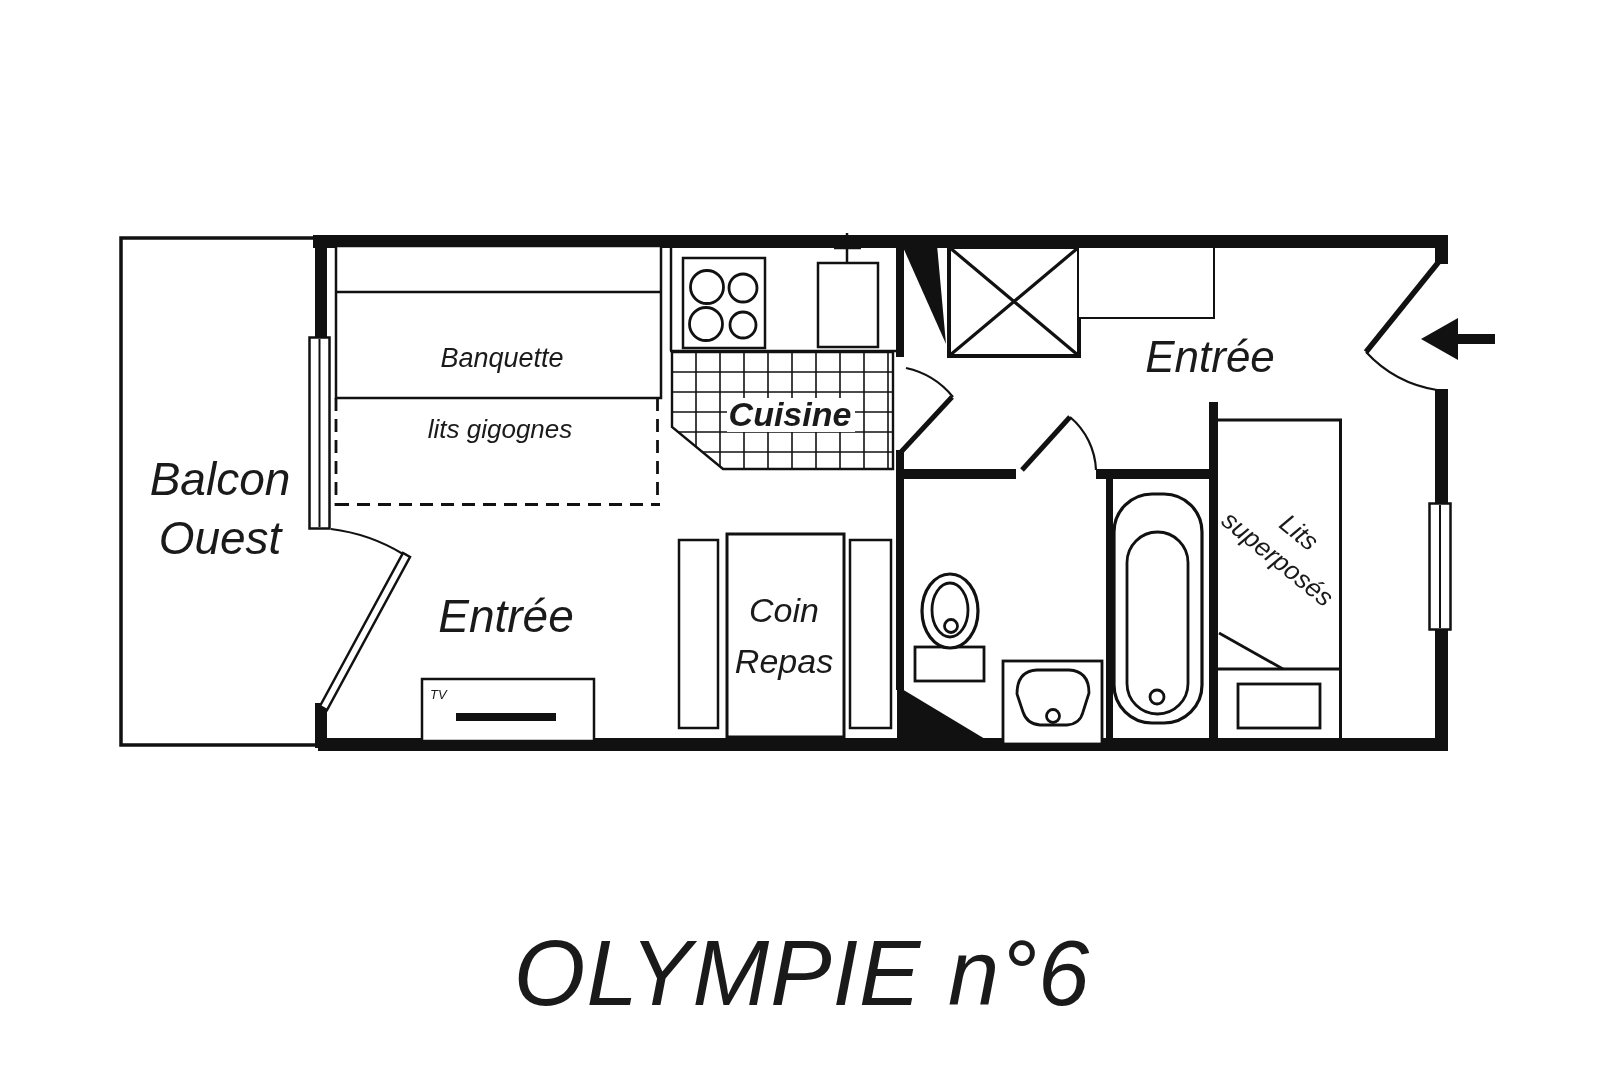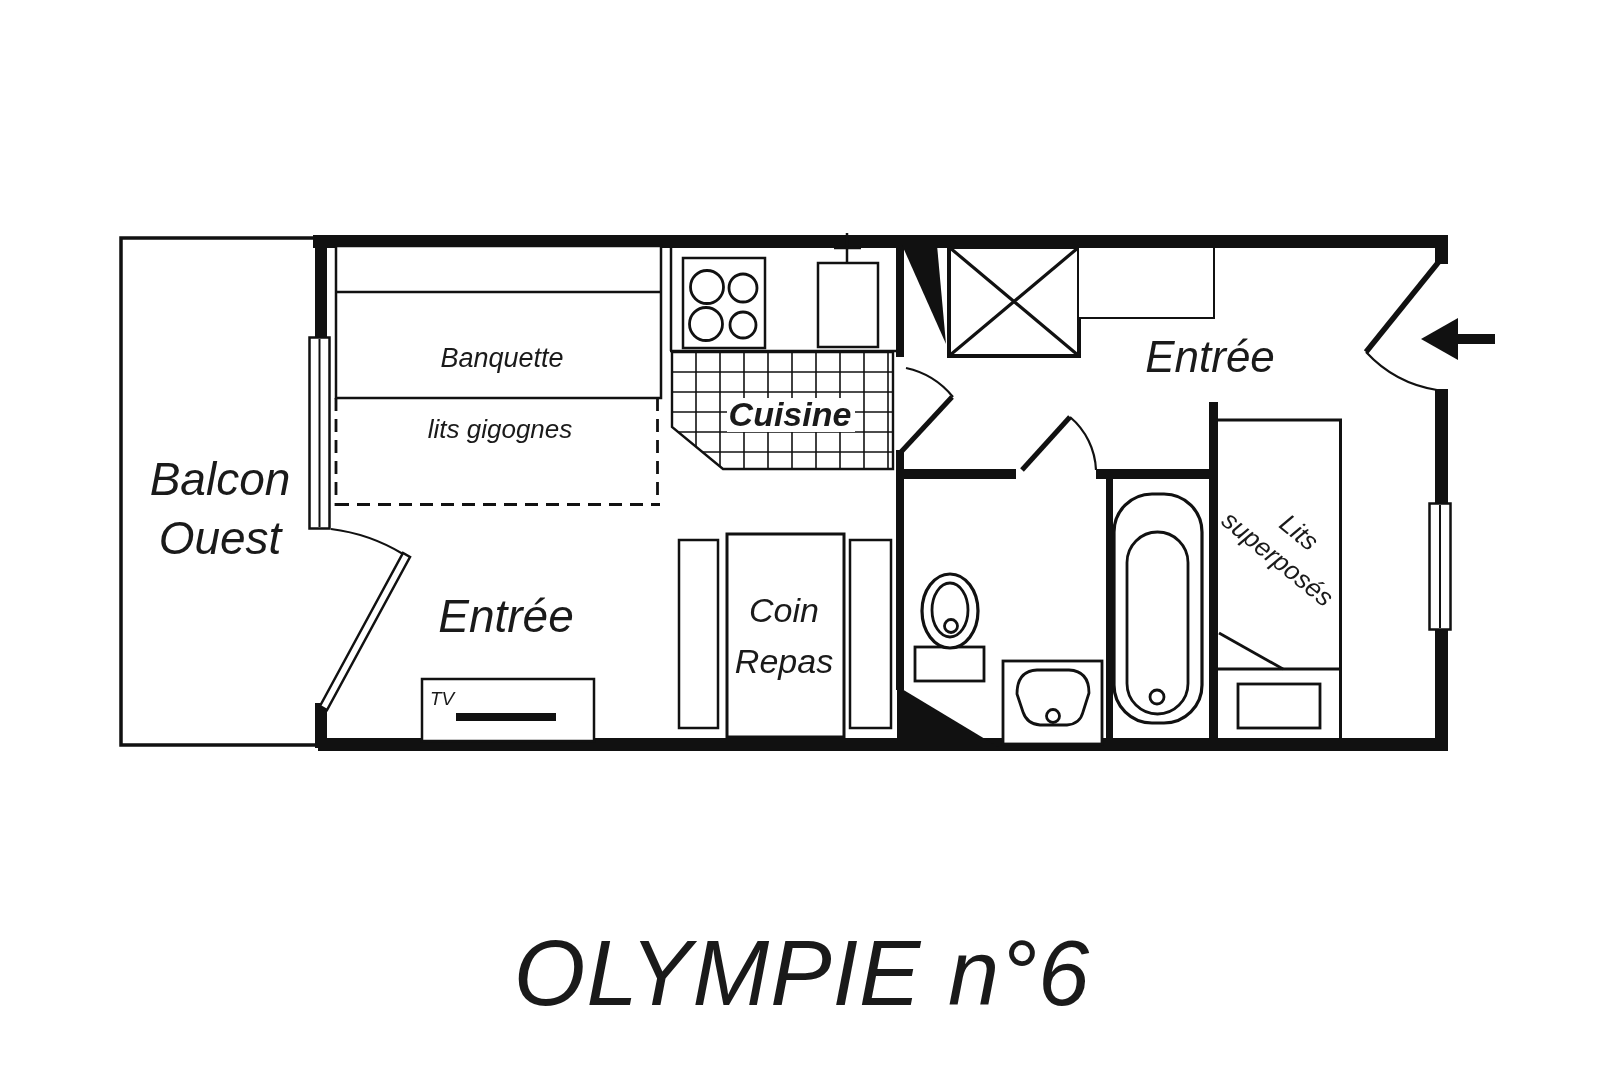--- a/index.html
+++ b/index.html
@@ -28,21 +28,21 @@
     text-align:center;
     white-space:pre-line;
     line-height:1.28;
   }
   .lbl-balcony{left:220px;top:509px;font-size:46px;}
   .lbl-banquette{left:502px;top:358px;font-size:27px;}
   .lbl-trundle{left:500px;top:430px;font-size:26px;}
   .lbl-cuisine{left:790px;top:415px;font-size:34px;font-weight:bold;}
   .lbl-sejour{left:506px;top:616px;font-size:46px;}
   .lbl-coin{left:784px;top:636px;font-size:34px;line-height:1.5;}
-  .lbl-tv{left:430px;top:687px;font-size:19px;transform:none;text-align:left;}
+  .lbl-tv{left:430px;top:687px;font-size:13px;transform:none;text-align:left;}
   .lbl-bain{left:1040px;top:534px;font-size:34px;line-height:1.3;}
   .lbl-entree{left:1210px;top:357px;font-size:44px;}
   .lbl-bunk{left:1288px;top:546px;font-size:26px;line-height:1.3;transform:translate(-50%,-50%) rotate(39deg);}
   .lbl-title{left:802px;top:948px;font-size:92px;letter-spacing:1px;margin-top:26px;}
 </style>
 </head>
 <body>
 
 <div class="stage">
 

